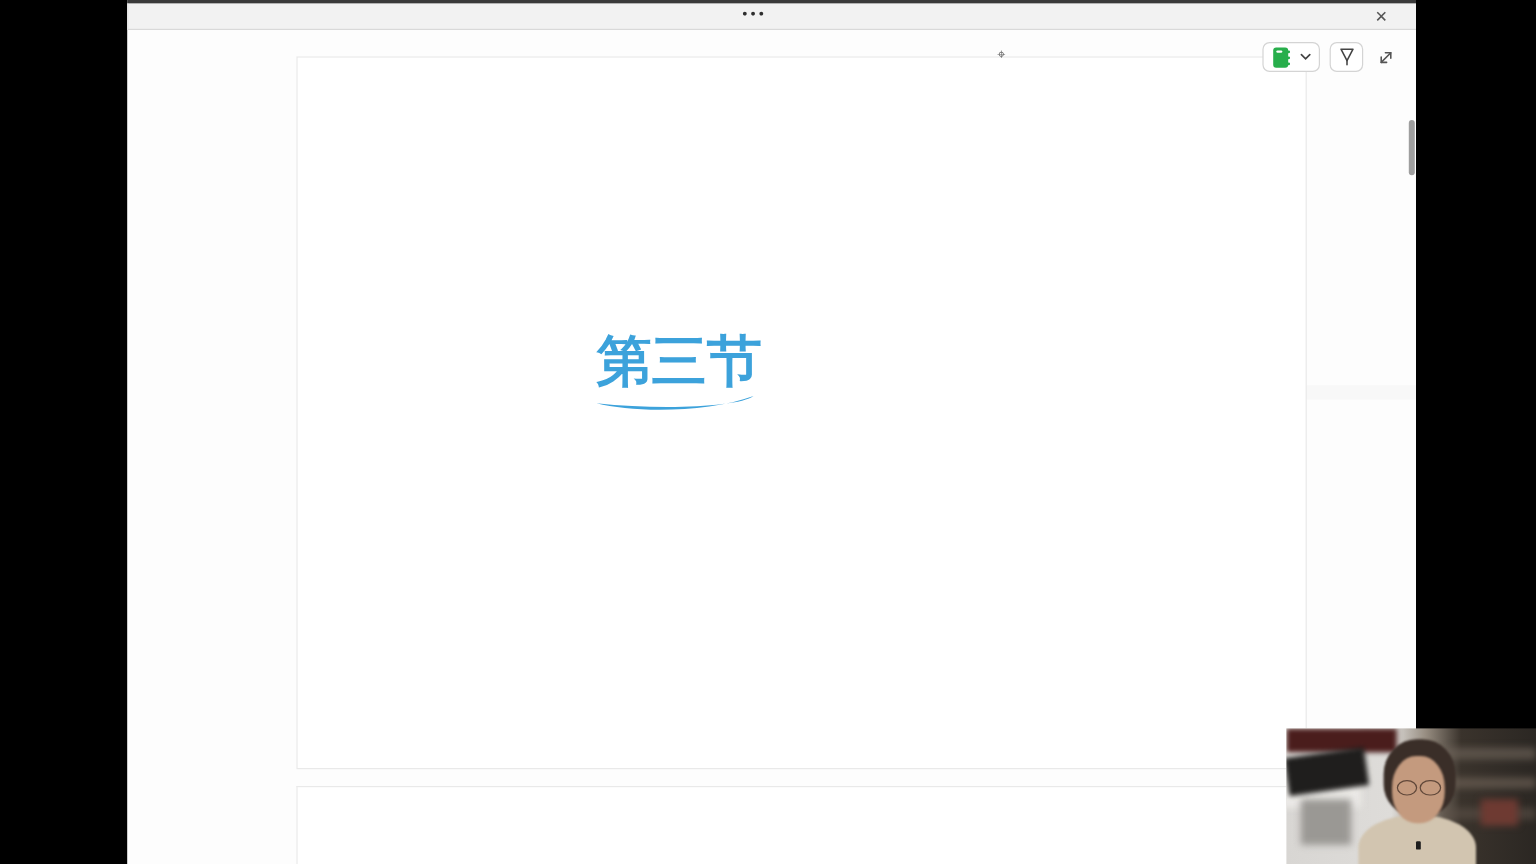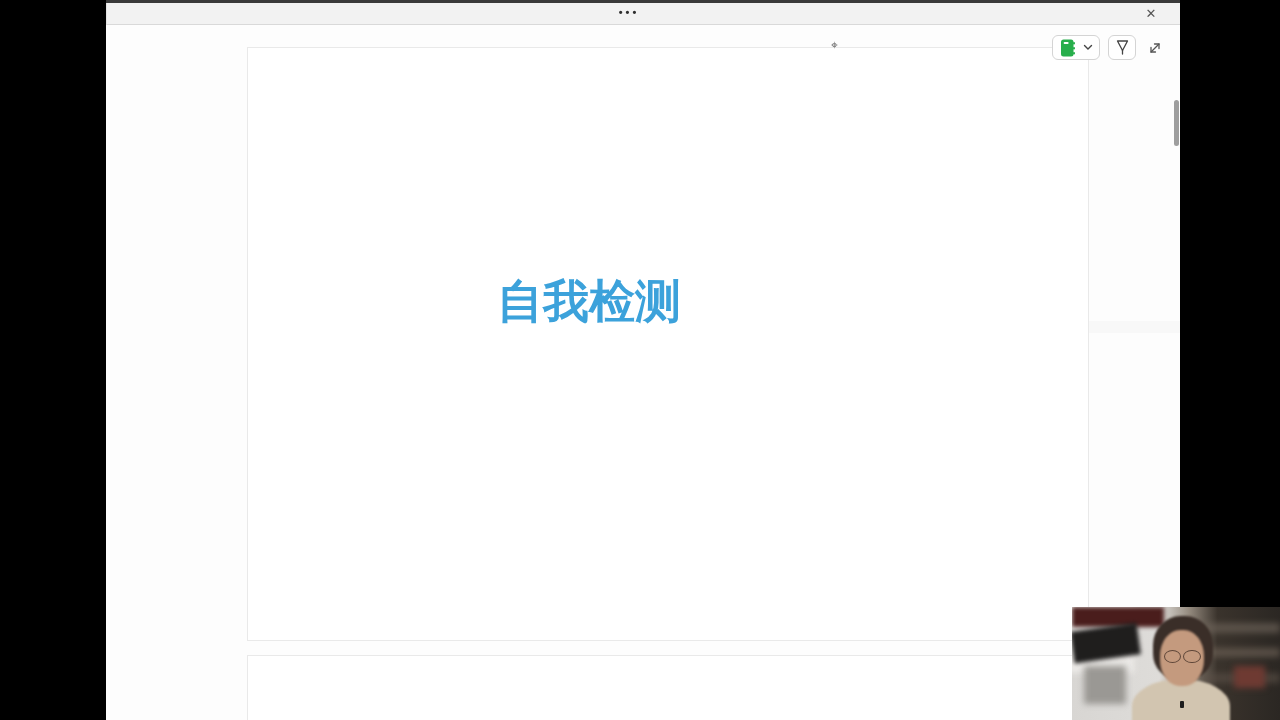--- a/index.html
+++ b/index.html
@@ -78,21 +78,26 @@
 <div class="app-window">
   <div class="top-strip"></div>
 
   <div class="titlebar">
     <div class="drag-dots">•••</div>
     <div class="close-btn">✕</div>
   </div>
 
   <div class="page page-1">
     <div class="doc-title">
-      <span>自我检测</span>
+      <span class="section">
+        <span>第三节</span>
+        <svg class="swoosh" viewBox="0 0 138 18">
+          <path d="M3 8 C 34 16, 96 16, 134 2 C 122 11, 58 14, 3 8 Z" fill="#3CA2DB"></path>
+        </svg>
+      </span>
     </div>
   </div>
 
   <div class="page page-2"></div>
 
   <div class="faint-band"></div>
 
   <div class="toolbar">
     <div class="tb-btn book">
       <span>

